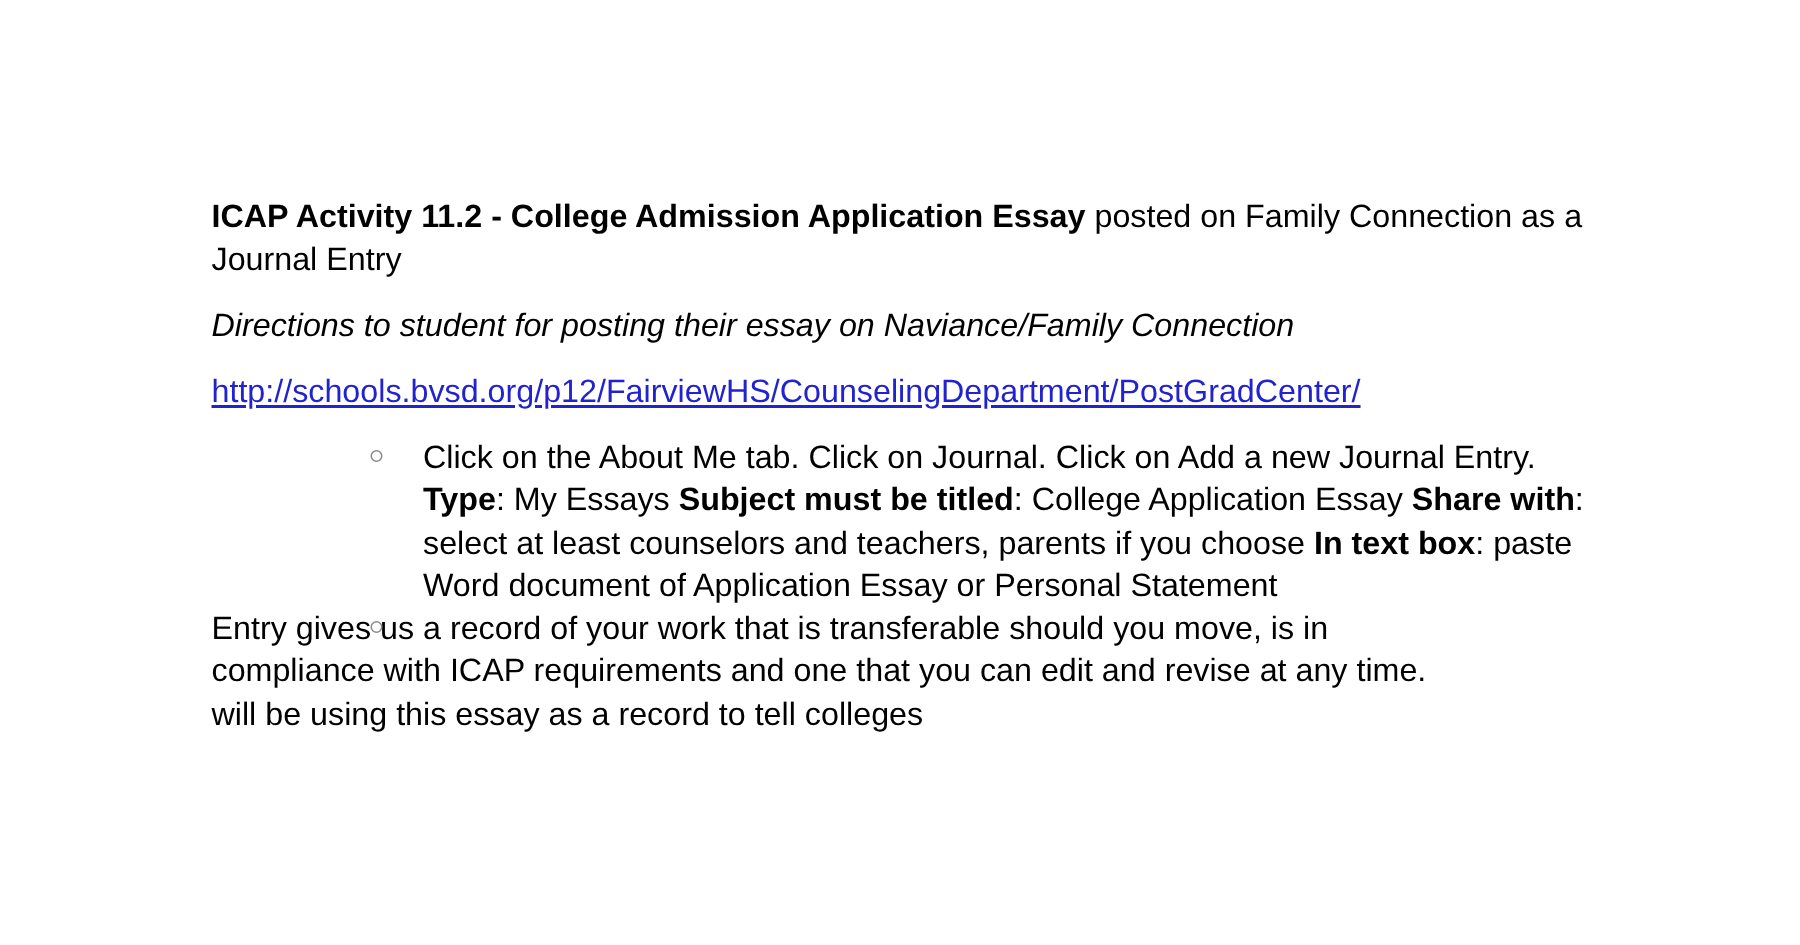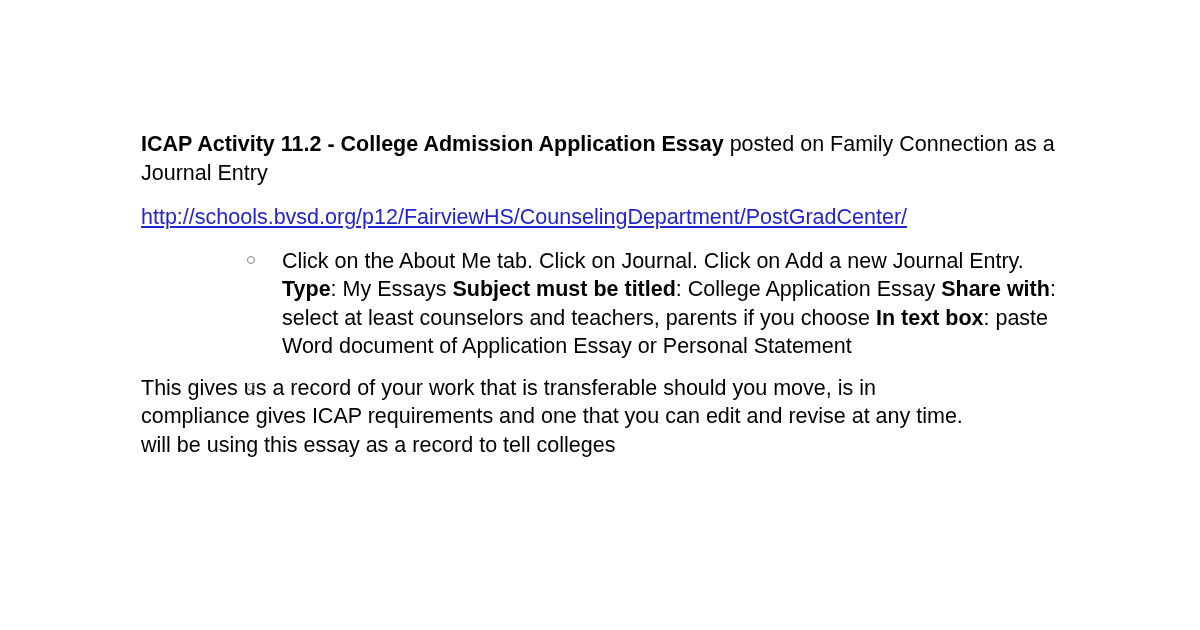--- a/index.html
+++ b/index.html
@@ -37,21 +37,20 @@
   }
   .line { display: block; }
   ul.doc-list {
     list-style: none;
     margin: 0;
     padding: 0;
   }
   ul.doc-list li {
     position: relative;
     padding-left: 141px;
-    margin-top: 13px;
   }
   .bullet-marker {
     position: absolute;
     left: 106px;
     top: 9.5px;
     width: 8px;
     height: 8px;
     box-sizing: border-box;
     border: 1.6px solid #8a8a8a;
     border-radius: 50%;
@@ -60,34 +59,35 @@
   .closing { margin: 0; }
 </style>
 </head>
 <body>
 
 <div class="page">
   <div class="doc">
 
     <p><span class="b">ICAP Activity 11.2 - College Admission Application Essay</span><span> posted on Family Connection as a Journal Entry</span></p>
 
+    <p class="italic">Directions to student for posting their essay on Naviance/Family Connection</p>
 
 
     <p><a class="doc-link" href="#"><span class="line">http://schools.bvsd.org/p12/FairviewHS/CounselingDepartment/PostGradCenter/</span></a></p>
 
     <ul class="doc-list">
       <li>
         <span class="bullet-marker"></span>
         <span><span>Click on the About Me tab. Click on Journal. Click on Add a new Journal Entry. </span><span class="b">Type</span><span>: My Essays </span><span class="b">Subject must be titled</span><span>: College Application Essay </span><span class="b">Share with</span><span>: select at least counselors and teachers, parents if you choose </span><span class="b">In text box</span><span>: paste Word document of Application Essay or Personal Statement</span></span>
       </li>
       <li>
         <span class="bullet-marker"></span>
       </li>
     </ul>
 
     <p class="closing">
-        <span class="line">This gives us a record of your work that is transferable should you move, is in</span>
-        <span class="line">compliance gives ICAP requirements and one that you can edit and revise at any time.</span>
+        <span class="line">Entry gives us a record of your work that is transferable should you move, is in</span>
+        <span class="line">compliance with ICAP requirements and one that you can edit and revise at any time.</span>
         <span class="line">will be using this essay as a record to tell colleges</span>
       </p>
 
   </div>
 </div>
 
 </body></html>

